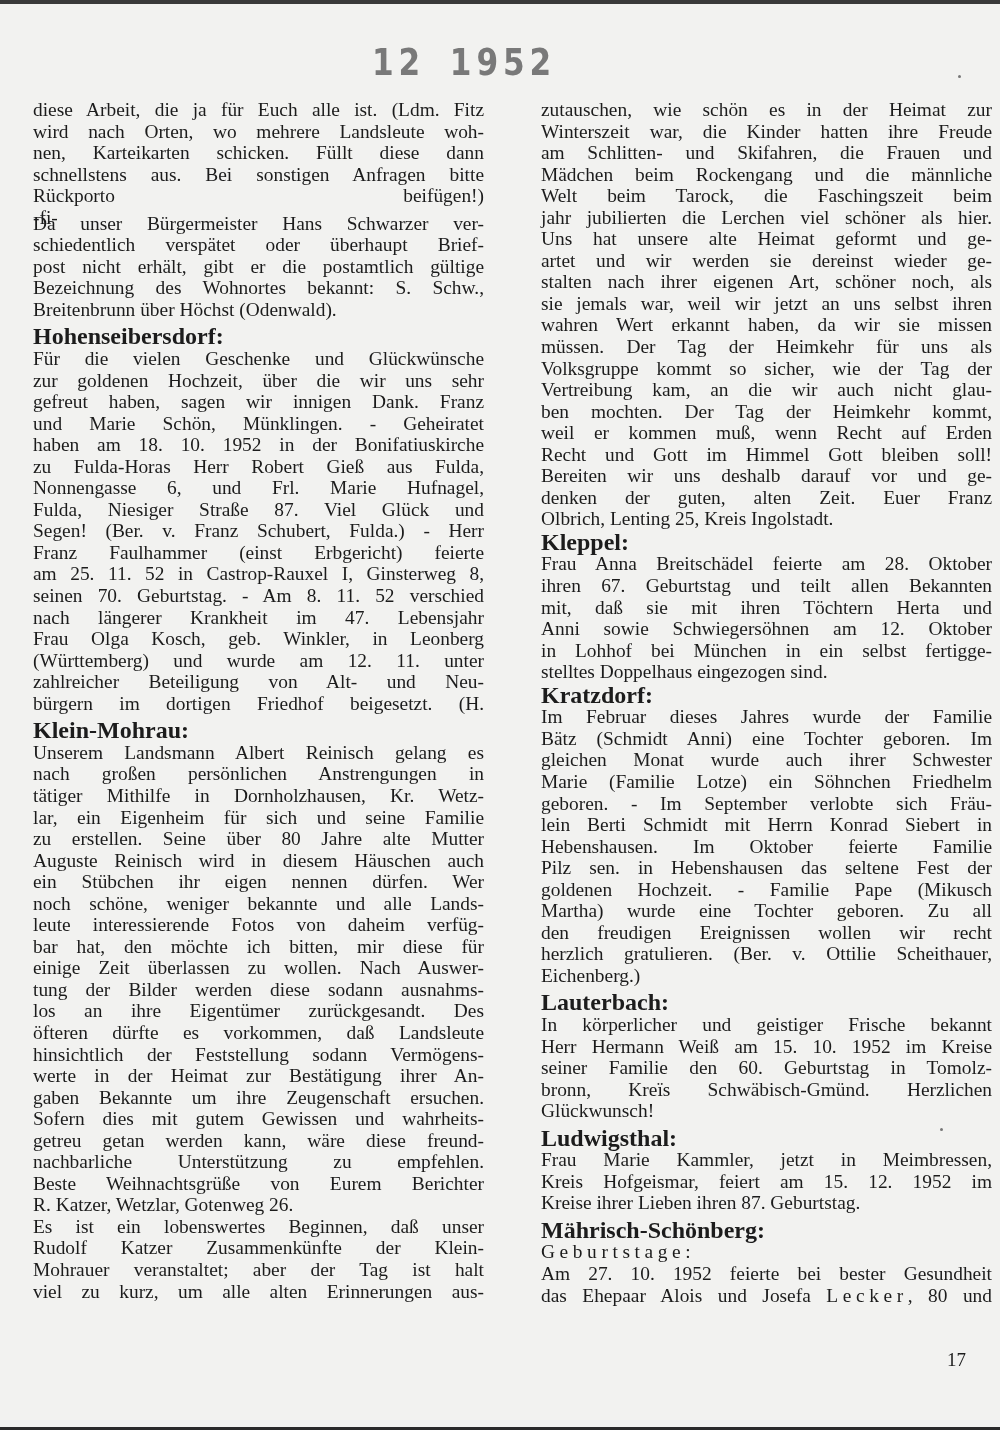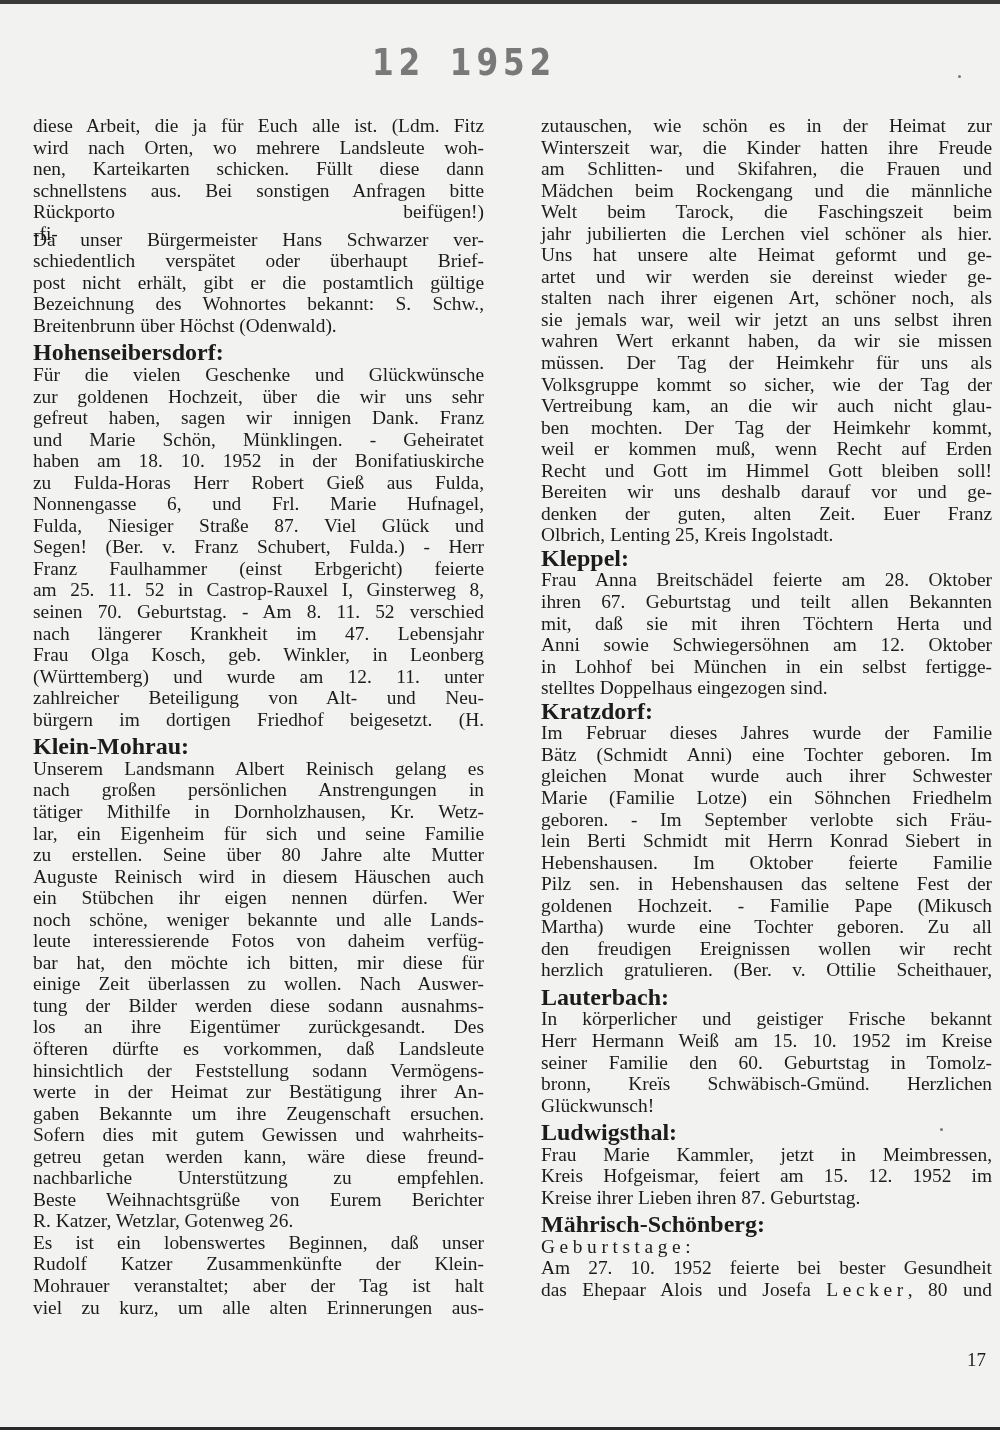--- a/index.html
+++ b/index.html
@@ -13,39 +13,39 @@
     .scan-top { position: absolute; left: 0; top: 0; width: 1000px; height: 4px; background: #3a3a3a; }
     .scan-bottom { position: absolute; left: 0; bottom: 0; width: 1000px; height: 3px; background: #2a2a2a; }
     .stamp {
       position: absolute; top: 40px; left: 372px;
       font-family: "DejaVu Sans", sans-serif; font-weight: bold;
       font-size: 38px; letter-spacing: 6px; color: #6d6d6d;
       transform: scaleX(0.82); transform-origin: left top;
       opacity: 0.9;
     }
     .stamp .gap { display: inline-block; width: 30px; }
-    .column { position: absolute; top: 115px; }
+    .column { position: absolute; top: 99px; }
     .col-left { left: 33px; width: 451px; }
     .col-right { left: 516px; width: 451px; margin-left: 25px; }
     .line {
       display: block; height: 21.55px; line-height: 21.55px;
       font-size: 19.4px; white-space: nowrap;
       text-align: justify; text-align-last: justify;
     }
     .line.last { text-align-last: left; }
     .line.split { display: flex; justify-content: space-between; flex-direction: column; }
     .heading {
       display: block; height: 21.55px; line-height: 21.55px;
       font-size: 24px; font-weight: bold; margin-top: 6px; white-space: nowrap;
     }
     .para-gap { display: block; height: 6px; }
     .spaced { letter-spacing: 4.6px; }
     .page-number {
       position: absolute; left: 947px; top: 1349px;
-      font-size: 19px; color: #1c1c1c; margin-left: 20px;
+      font-size: 19px; color: #1c1c1c;
     }
     .speck { position: absolute; width: 3px; height: 3px; border-radius: 50%; background: #777; }
   </style>
 </head>
 <body>
 
 <div class="scan-top"></div>
 
 <div class="stamp"><span>12</span><span class="gap"></span><span>1952</span></div>
 
@@ -162,20 +162,21 @@
     <span class="line">gleichen Monat wurde auch ihrer Schwester</span>
     <span class="line">Marie (Familie Lotze) ein Söhnchen Friedhelm</span>
     <span class="line">geboren. - Im September verlobte sich Fräu-</span>
     <span class="line">lein Berti Schmidt mit Herrn Konrad Siebert in</span>
     <span class="line">Hebenshausen. Im Oktober feierte Familie</span>
     <span class="line">Pilz sen. in Hebenshausen das seltene Fest der</span>
     <span class="line">goldenen Hochzeit. - Familie Pape (Mikusch</span>
     <span class="line">Martha) wurde eine Tochter geboren. Zu all</span>
     <span class="line">den freudigen Ereignissen wollen wir recht</span>
     <span class="line">herzlich gratulieren. (Ber. v. Ottilie Scheithauer,</span>
+    <span class="line last">Eichenberg.)</span>
   </div>
 
   <div>
     <span class="heading">Lauterbach:</span>
     <span class="line">In körperlicher und geistiger Frische bekannt</span>
     <span class="line">Herr Hermann Weiß am 15. 10. 1952 im Kreise</span>
     <span class="line">seiner Familie den 60. Geburtstag in Tomolz-</span>
     <span class="line">bronn, Kreïs Schwäbisch-Gmünd. Herzlichen</span>
     <span class="line last">Glückwunsch!</span>
   </div>

